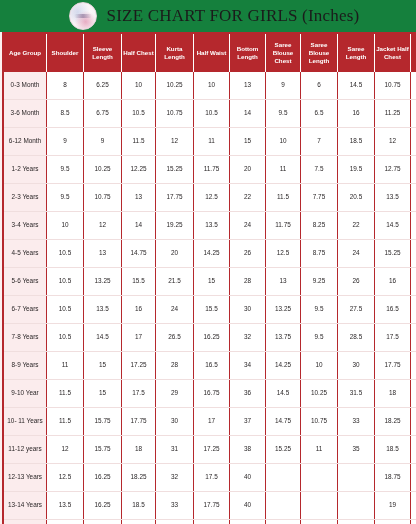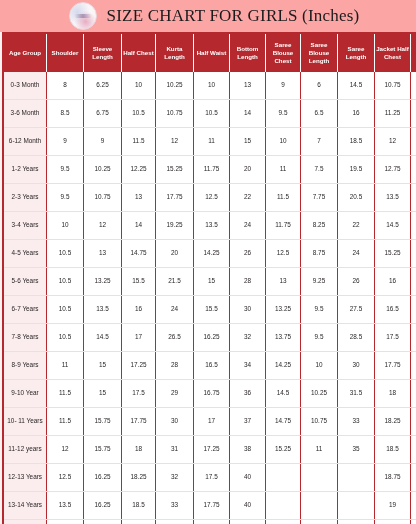--- a/index.html
+++ b/index.html
@@ -12,21 +12,21 @@
     background: #fdf1f1;
     font-family: "Liberation Sans", sans-serif;
     overflow: hidden;
   }
   .header {
     height: 32px;
     display: flex;
     align-items: center;
     justify-content: center;
     gap: 10px;
-    background: #fca5a5;
+    background: #15803d;
     padding-left: 12px;
   }
   .logo {
     width: 26px;
     height: 26px;
     border-radius: 50%;
     background:
       radial-gradient(circle at 60% 72%, rgba(214,110,150,0.55) 0%, rgba(214,110,150,0) 45%),
       radial-gradient(circle at 30% 35%, rgba(150,170,215,0.40) 0%, rgba(150,170,215,0) 50%),
       radial-gradient(circle at 50% 50%, #ffffff 0%, #f7eef2 100%);

